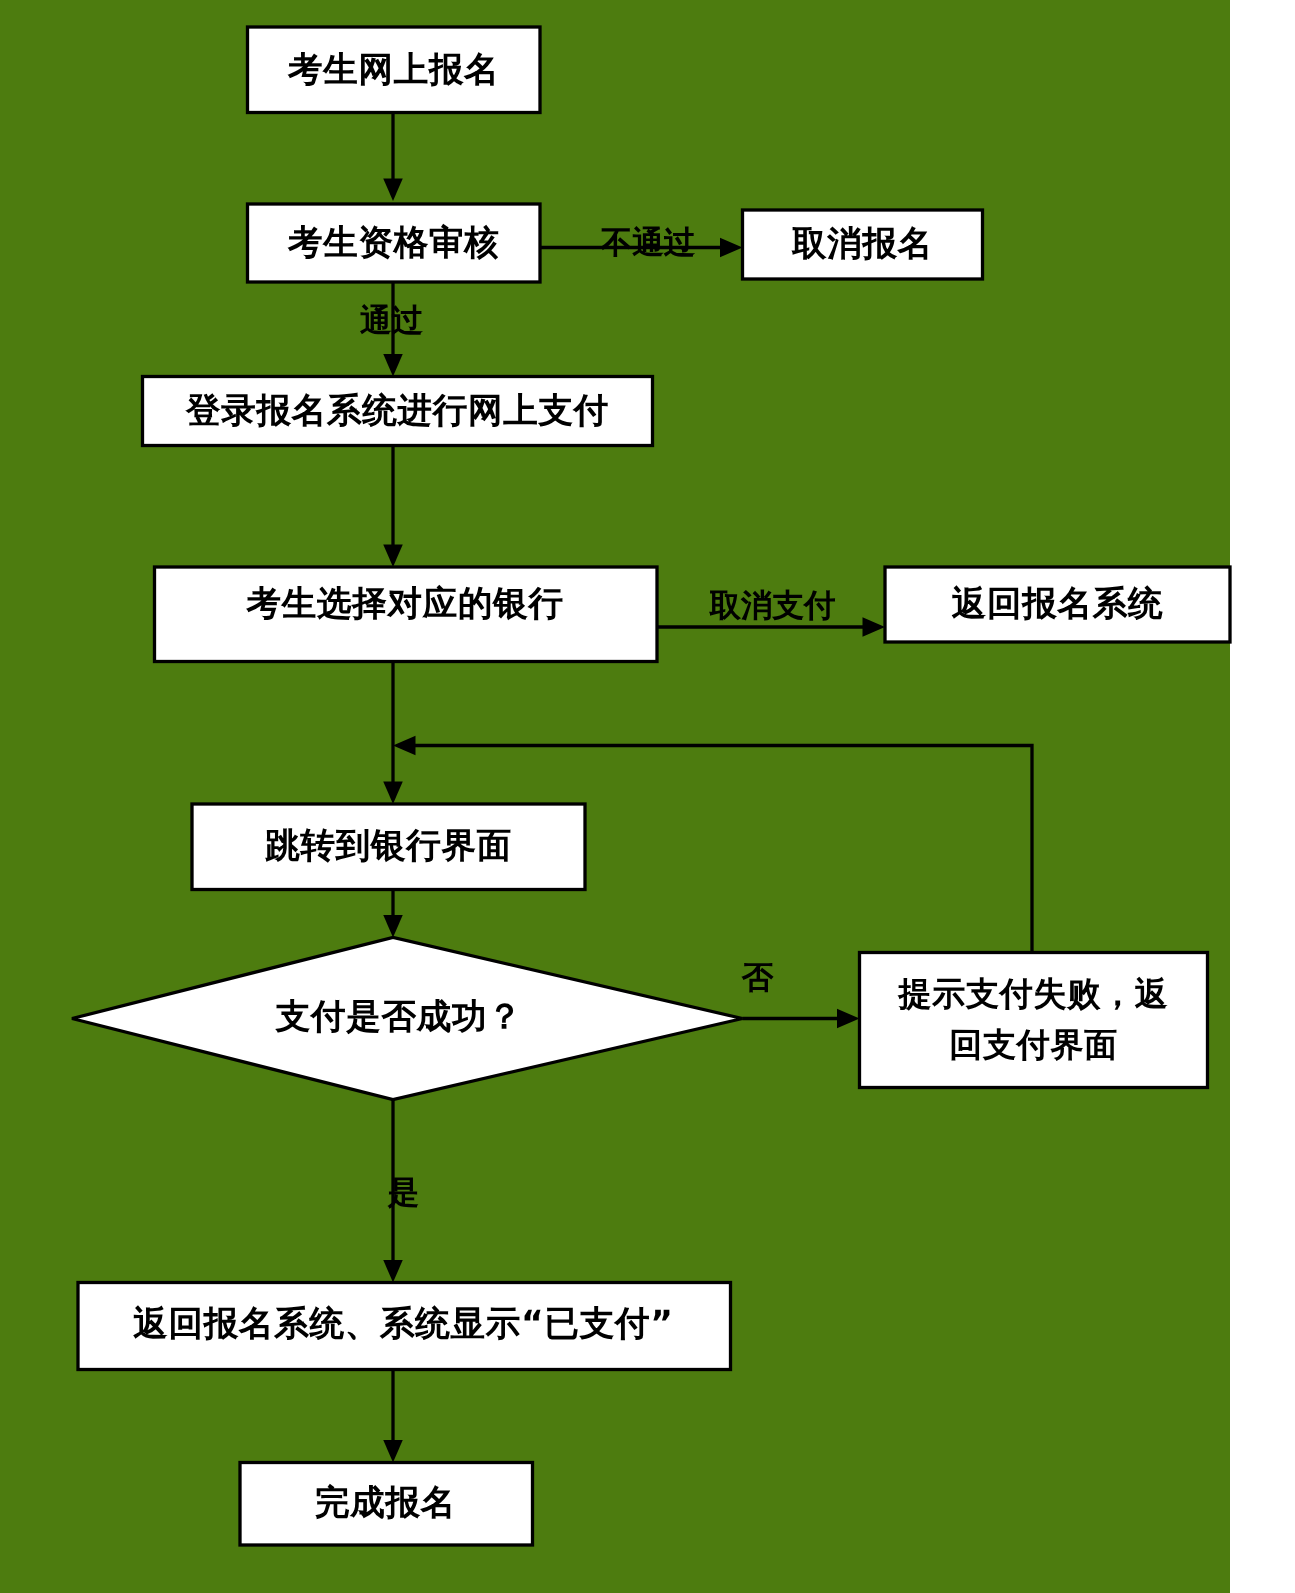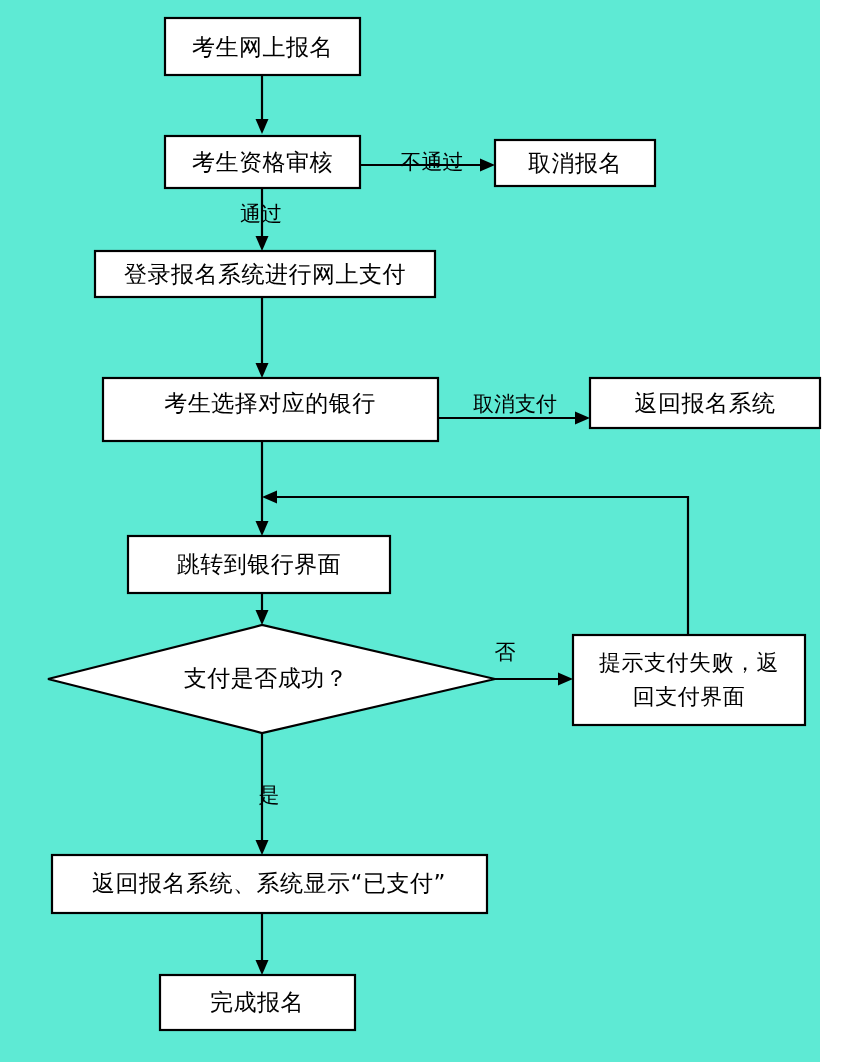--- a/index.html
+++ b/index.html
@@ -11,21 +11,22 @@
   body {
     width: 863px;
     height: 1062px;
     overflow: hidden;
     font-family: "DejaVu Sans", "Liberation Sans", sans-serif;
   }
   #flow-root {
     position: relative;
     width: 820px;
     height: 1062px;
-    background: #5eead4;
+    background: #4d7c0f;
+    font-weight: bold;
   }
   svg#flow-svg {
     display: block;
     width: 863px;
     height: 1062px;
   }
   .node-box {
     fill: #ffffff;
     stroke: #000000;
     stroke-width: 2.2;

